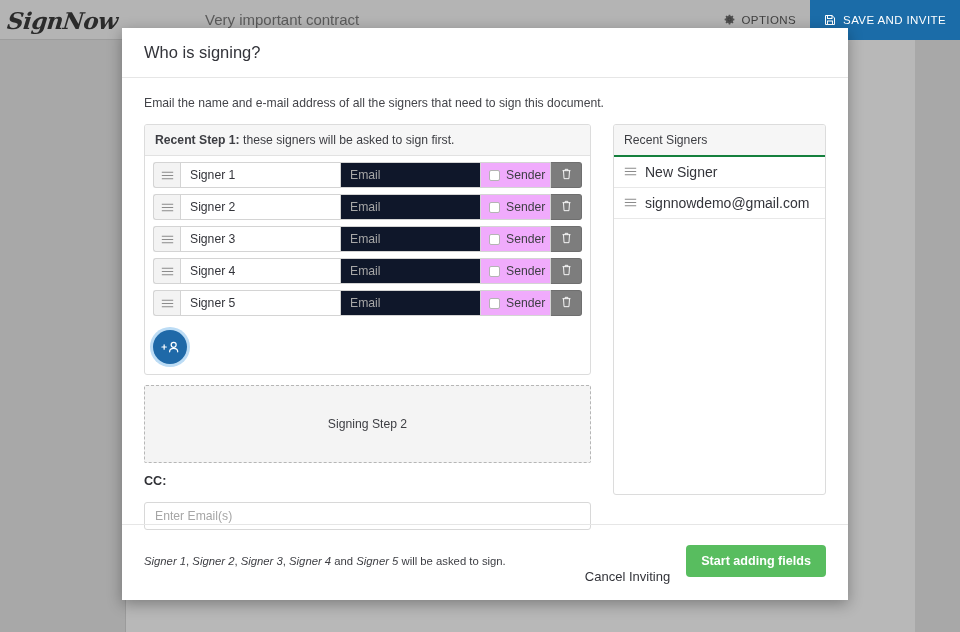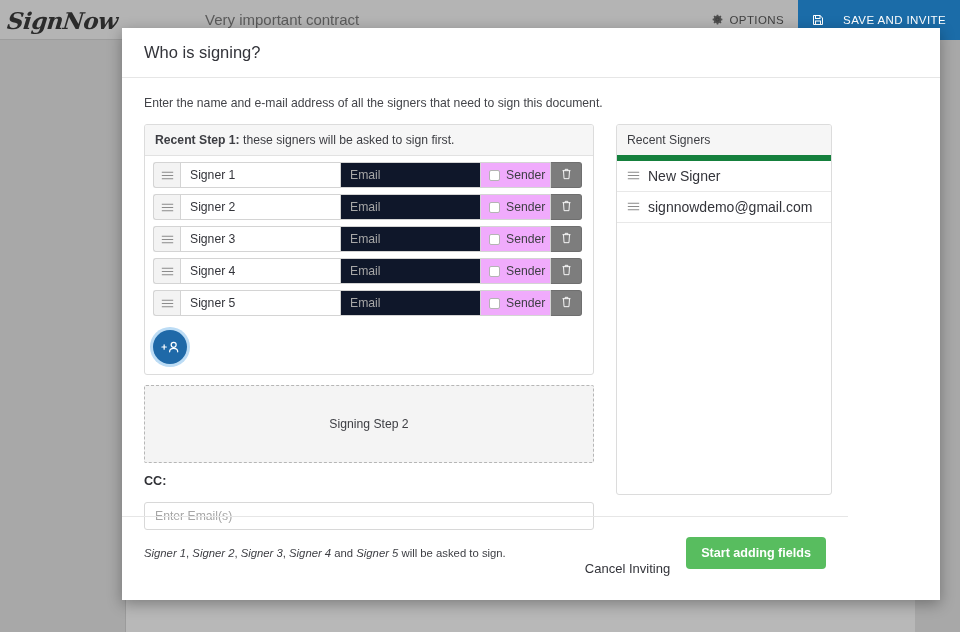--- a/index.html
+++ b/index.html
@@ -44,32 +44,32 @@
   .toolbar-right {
     margin-left: auto; display: flex; align-items: stretch; height: 40px;
   }
   .opt-btn {
     display: flex; align-items: center; gap: 6px;
     padding: 0 14px;
     font-size: 11.5px; color: #3f3f3f; letter-spacing: .4px;
     cursor: pointer;
   }
   .save-btn {
-    display: flex; align-items: center; gap: 19px;
+    display: flex; align-items: center; gap: 7px;
     padding: 0 14px;
     background: #1b6ca8; color: #fff;
     font-size: 11.5px; letter-spacing: .4px; font-weight: 500;
     cursor: pointer;
   }
   .ic { display: inline-block; line-height: 0; }
 
   
   .modal {
     position: absolute; left: 122px; top: 28px;
-    width: 818px; height: 572px;
+    width: 726px; height: 572px;
     background: #fff;
     box-shadow: 0 4px 14px rgba(0,0,0,.32);
   }
   .modal-head {
     height: 50px; padding: 0 22px;
     display: flex; align-items: center;
     border-bottom: 1px solid #e6e6e6;
   }
   .modal-title { font-size: 16.5px; color: #33343a; font-weight: 400; }
   .modal-body { padding: 18px 22px 0 22px; }
@@ -162,35 +162,35 @@
     font-size: 12.2px; color: #a6a6a6;
     background: #fff;
   }
 
   
   .recent {
     border: 1px solid #dcdcdc; border-radius: 3px;
     background: #fff; overflow: hidden; height: 371px;
   }
   .recent-head {
-    background: #f6f6f6; border-bottom: 6px solid #15803d;
+    background: #f6f6f6; border-bottom: 2px solid #15803d;
     padding: 8px 10px; font-size: 12.2px; color: #3d3e43;
   }
   .recent-item {
     display: flex; align-items: center; gap: 8px;
     padding: 7px 10px;
     border-bottom: 1px solid #e8e8e8;
     font-size: 14px; color: #33343a;
     cursor: pointer;
   }
   .recent-item .hic { color: #8b8b8b; }
 
   
   .modal-foot {
-    position: absolute; left: 0; bottom: 12px;
+    position: absolute; left: 0; bottom: 4px;
     width: 726px; height: 72px;
     border-top: 1px solid #e6e6e6;
     display: flex; align-items: center;
     padding: 12px 22px;
     text-align: right;
   }
   .foot-note {
     font-size: 11.3px; color: #3d3e43;
   }
   .foot-note i { font-style: italic; }
@@ -240,21 +240,21 @@
     </div>
   </div>
 
   <div class="modal">
 
     <div class="modal-head">
       <div class="modal-title">Who is signing?</div>
     </div>
 
     <div class="modal-body">
-      <div class="intro">Enter the name and e-mail address of all the signers that need to sign this document.</div>
+      <div class="intro">Email the name and e-mail address of all the signers that need to sign this document.</div>
 
       <div class="cols">
 
         <div class="col-left">
 
           <div class="step-panel">
             <div class="step-head">
               <b>Recent Step 1:</b><span> these signers will be asked to sign first.</span>
             </div>
 

